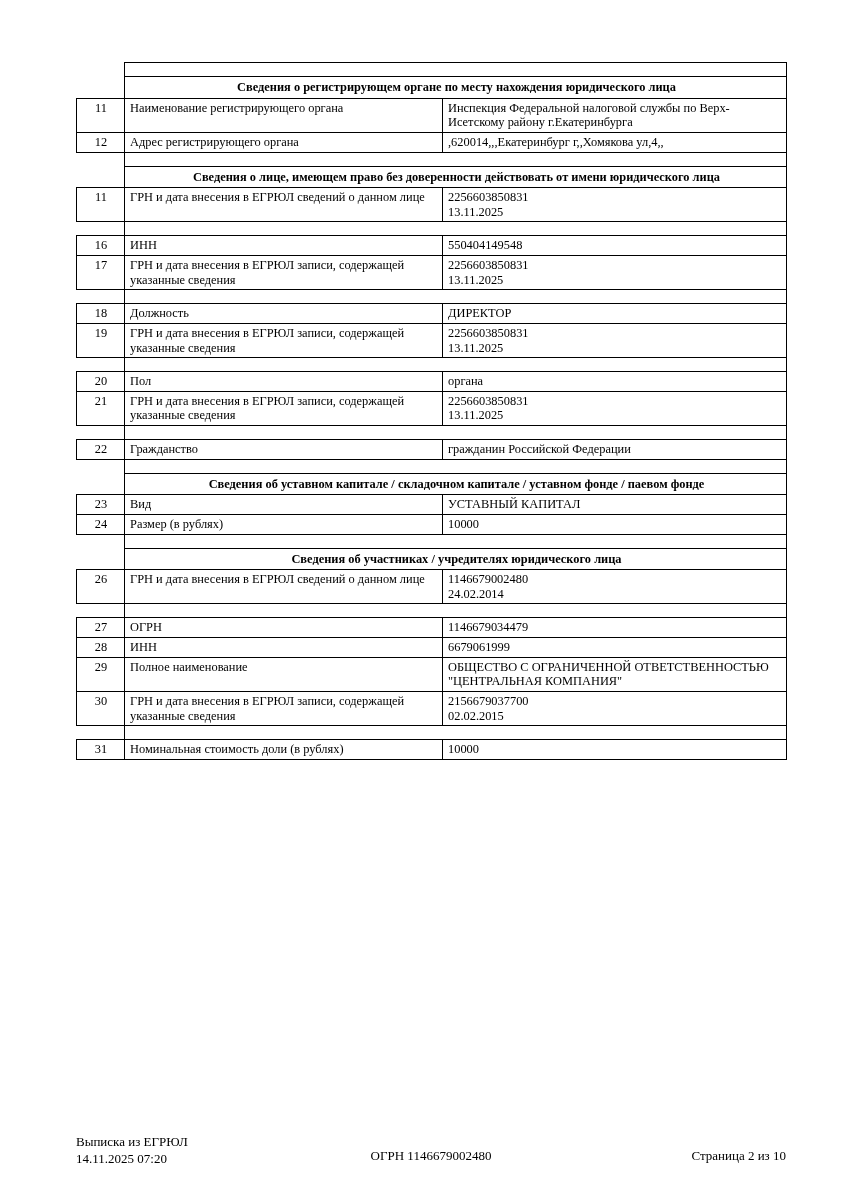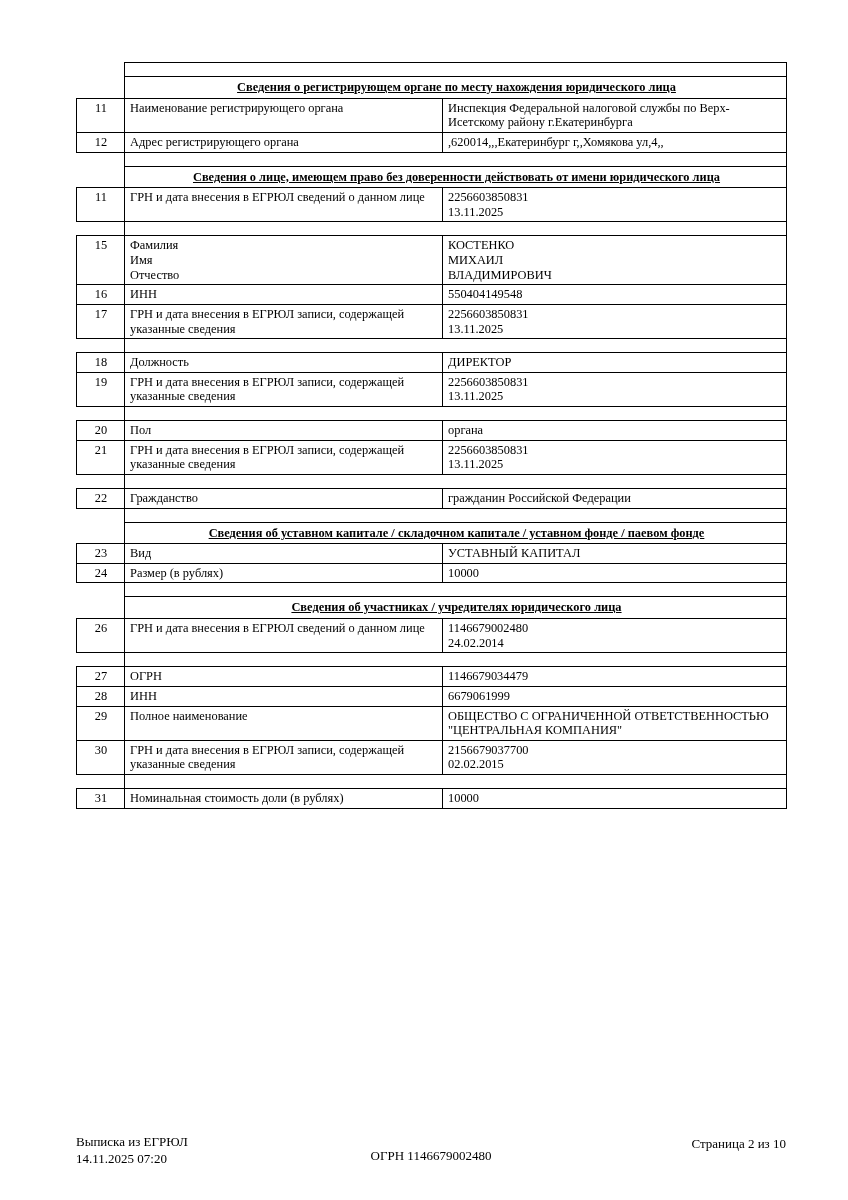--- a/index.html
+++ b/index.html
@@ -37,41 +37,40 @@
     width: 48px;
     text-align: center;
     white-space: nowrap;
   }
   td.label { width: 318px; margin-left: 16px; }
   td.value { width: 344px; margin-top: 17px; }
   tr.section td {
     text-align: center;
     font-weight: bold;
     padding: 3px 6px 3px 8px;
-    text-decoration: underline;
   }
   tr.spacer td {
     border: 1px solid #000;
     height: 14px;
     padding: 0;
   }
   .nb { border: none !important; }
   .multiline { white-space: pre-line; }
   .footer {
     position: absolute;
     left: 76px;
     right: 62px;
     bottom: 36px;
     font-size: 13px;
     line-height: 1.3;
     height: 30px;
   }
   .footer .fl { position: absolute; left: 0; top: 0; white-space: pre-line; }
   .footer .fc { position: absolute; left: 50%; transform: translateX(-50%); top: 14px; }
-  .footer .fr { position: absolute; right: 0; top: 2px; }
+  .footer .fr { position: absolute; right: 0; top: 14px; }
 </style>
 </head>
 <body>
 
 <div class="page">
   <table class="doc">
     <colgroup>
       <col style="width:48px">
       <col style="width:318px">
       <col style="width:344px">
@@ -110,29 +109,20 @@
         <td class="label multiline">ГРН и дата внесения в ЕГРЮЛ сведений о данном лице</td>
         <td class="value multiline">2256603850831
 13.11.2025</td>
       </tr>
 
       <tr class="spacer">
         <td class="nb"></td>
         <td colspan="2"></td>
       </tr>
       <tr>
-        <td class="num">15</td>
-        <td class="label multiline">Фамилия
-Имя
-Отчество</td>
-        <td class="value multiline">КОСТЕНКО
-МИХАИЛ
-ВЛАДИМИРОВИЧ</td>
-      </tr>
-      <tr>
         <td class="num">16</td>
         <td class="label multiline">ИНН</td>
         <td class="value multiline">550404149548</td>
       </tr>
       <tr>
         <td class="num">17</td>
         <td class="label multiline">ГРН и дата внесения в ЕГРЮЛ записи, содержащей указанные сведения</td>
         <td class="value multiline">2256603850831
 13.11.2025</td>
       </tr>

